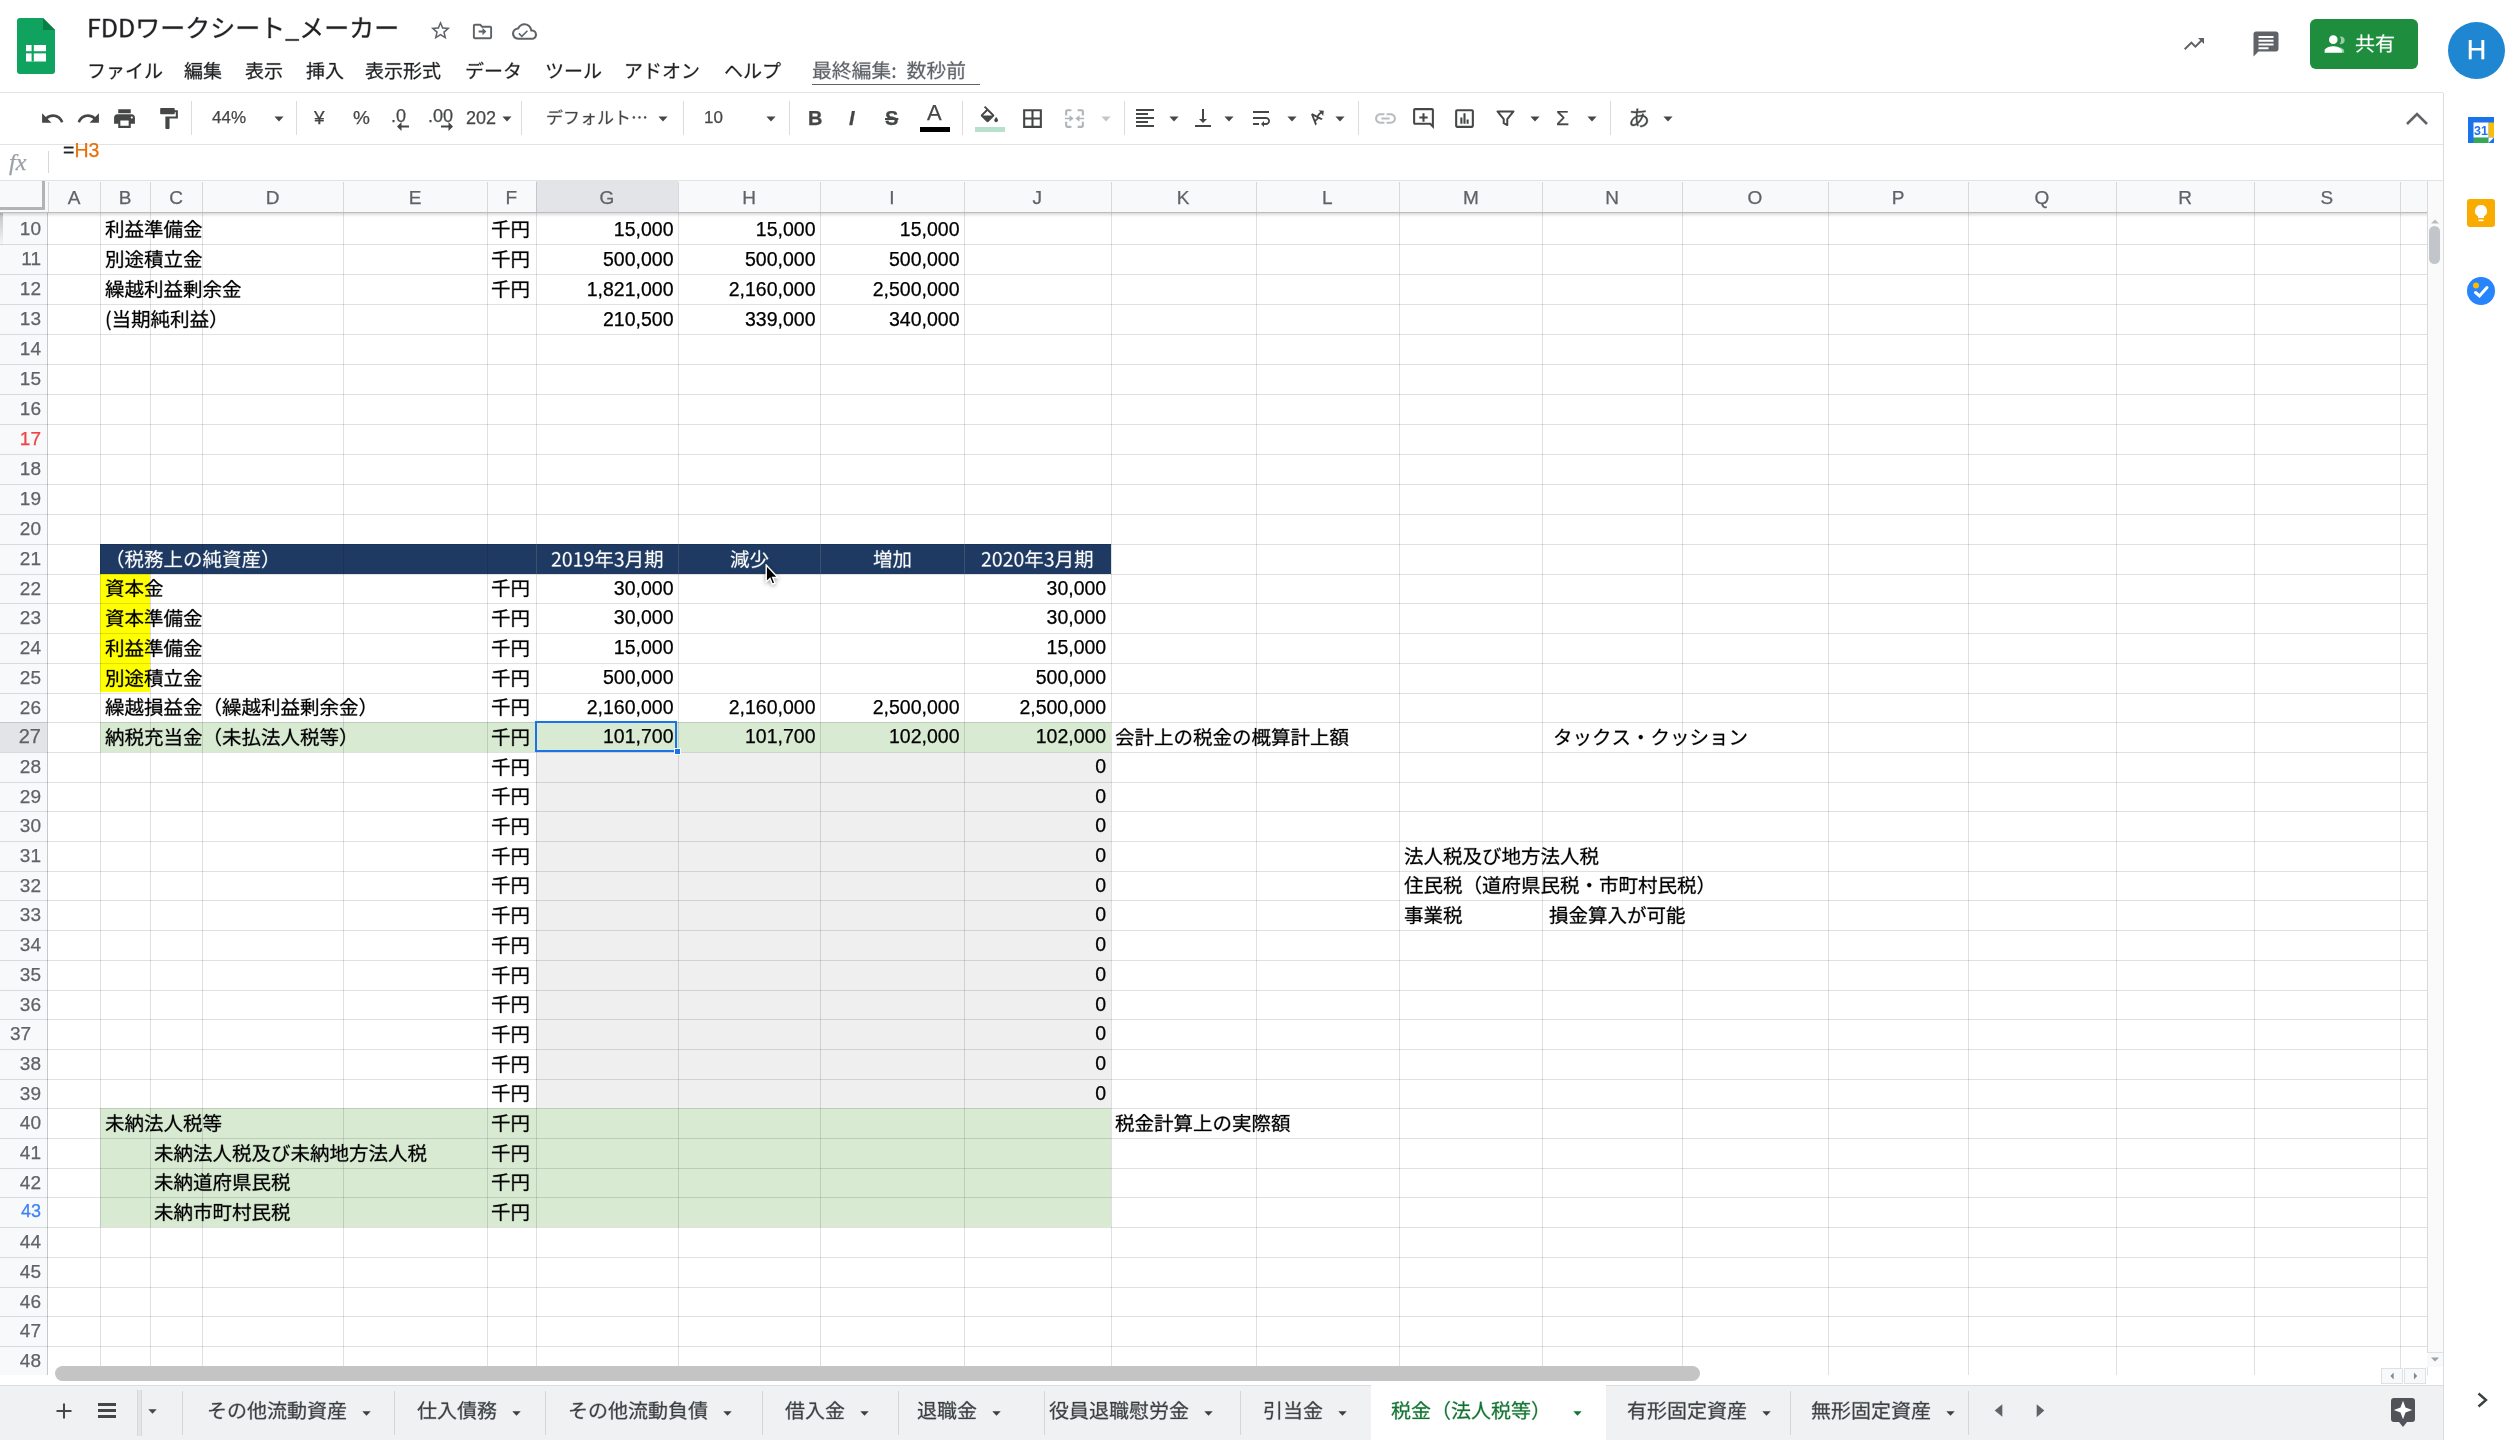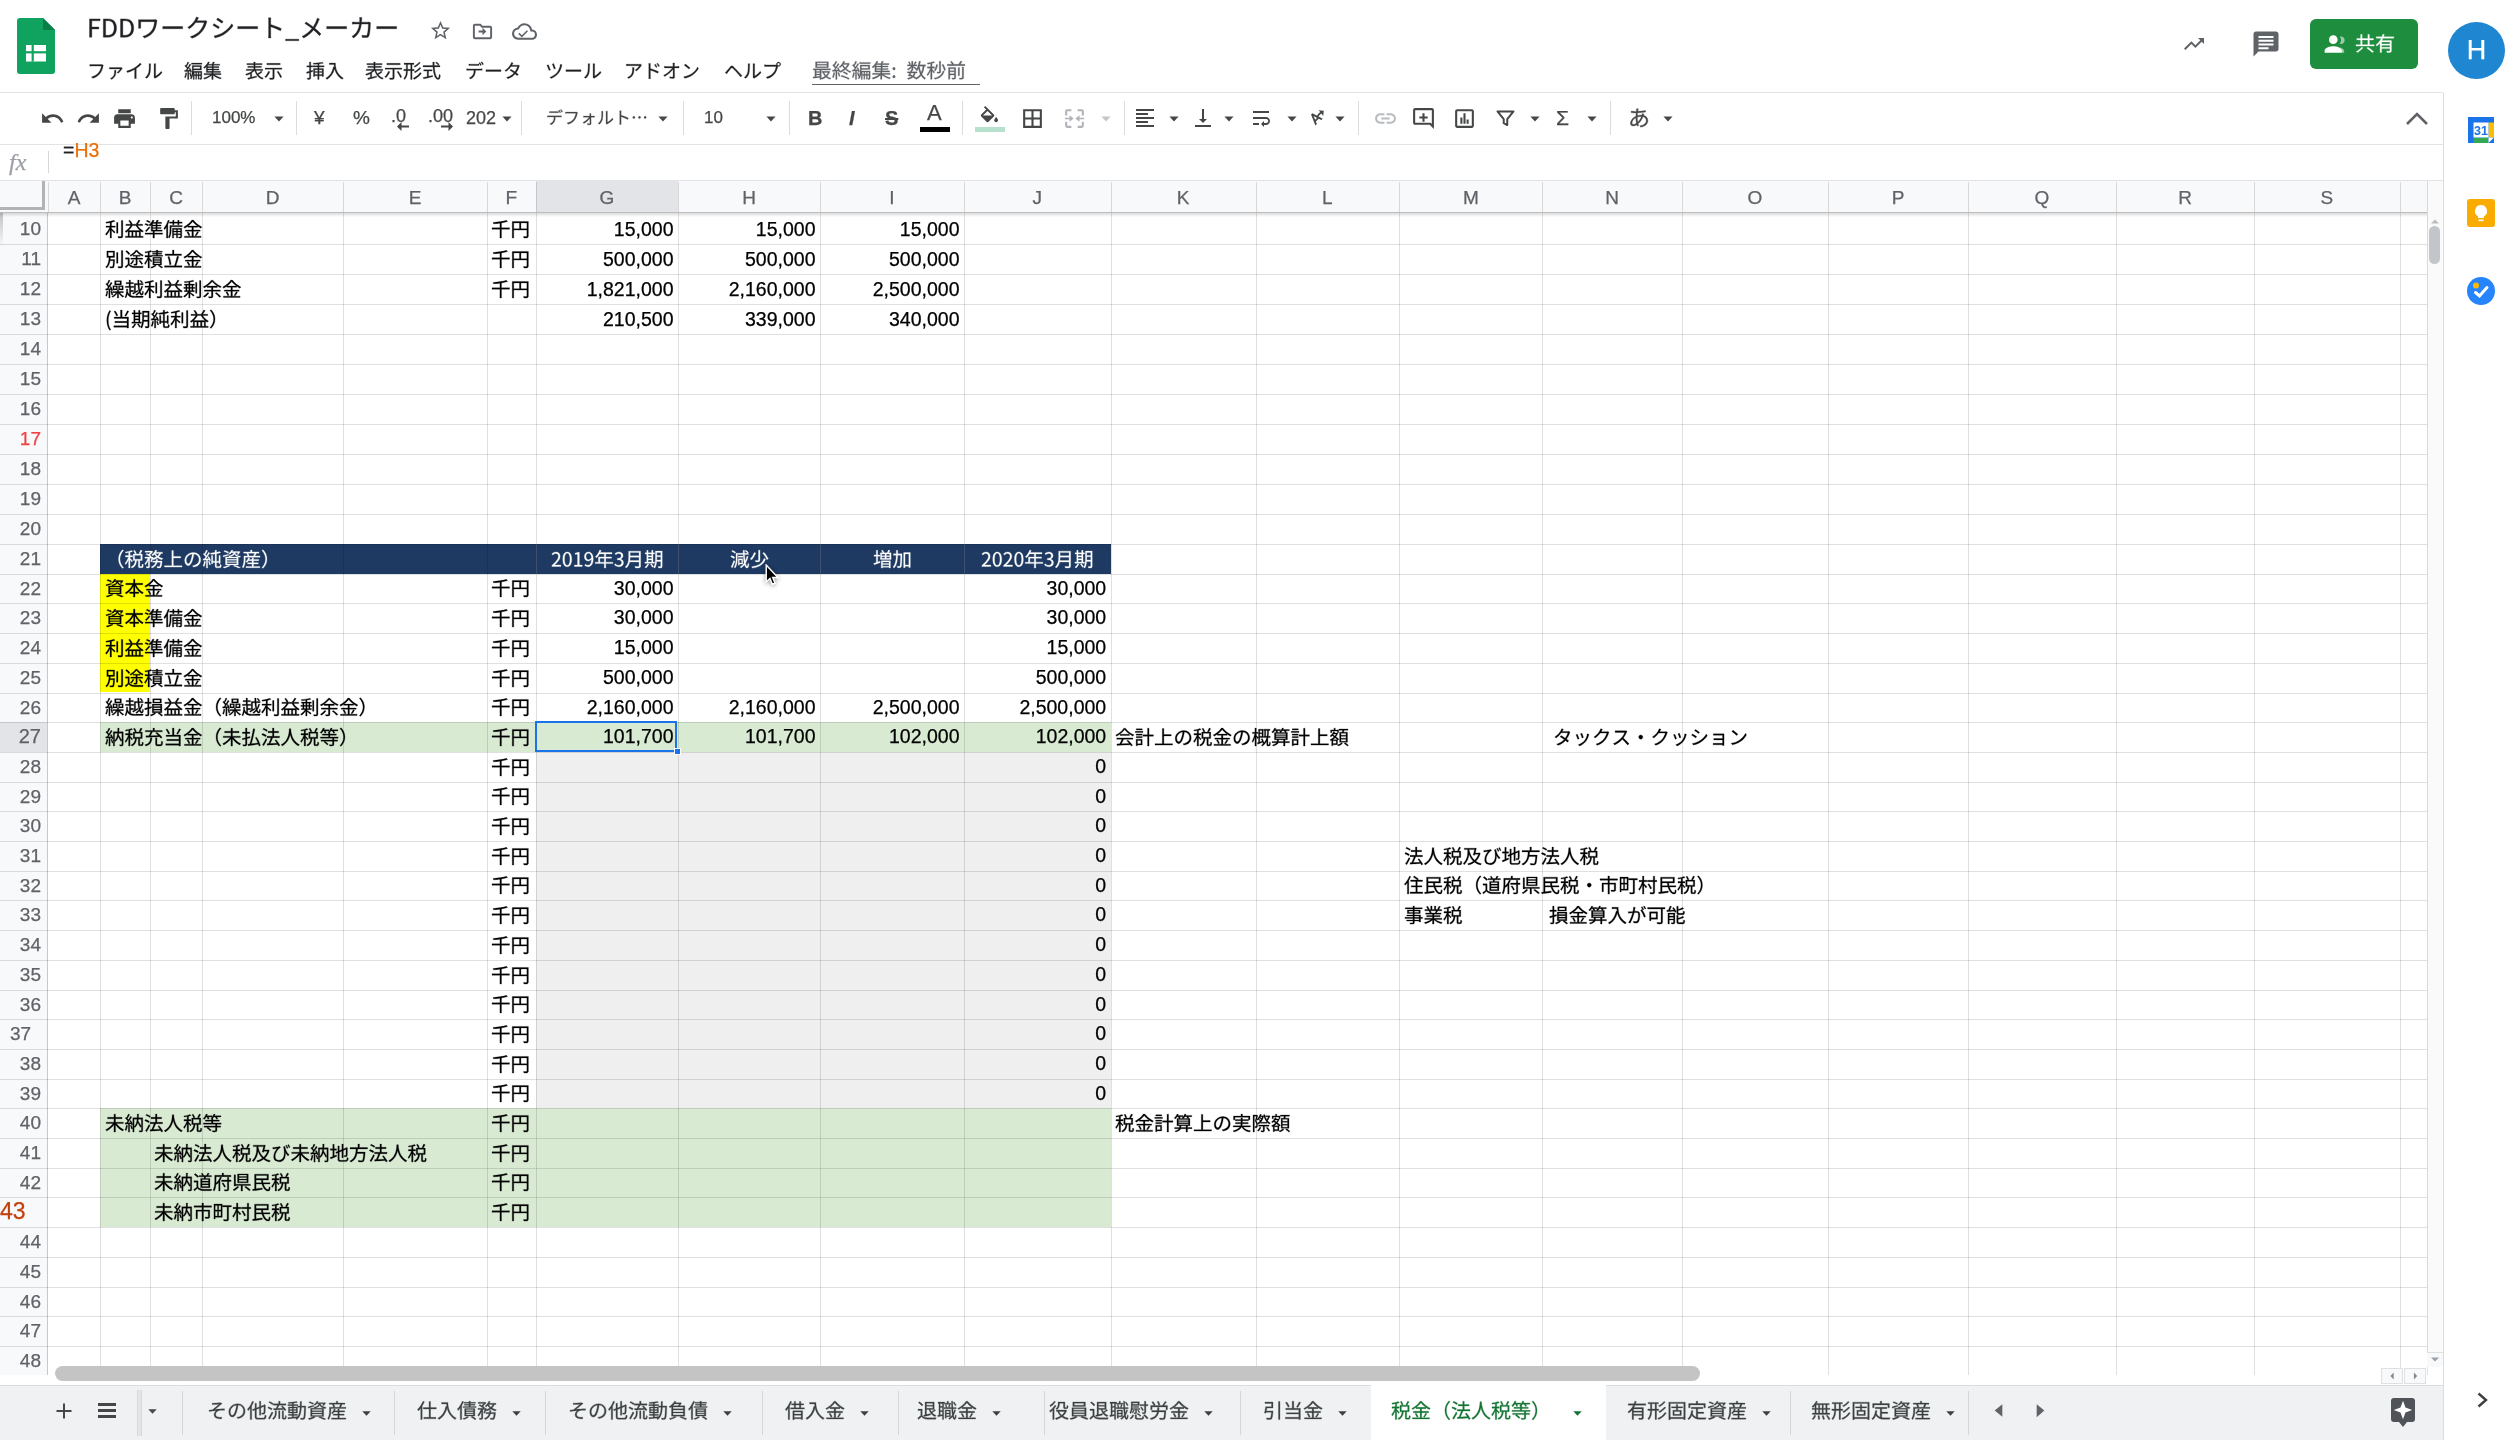--- a/index.html
+++ b/index.html
@@ -277,21 +277,21 @@
 <svg class="ab" style="left:75.5px;top:105.5px" width="25" height="25" viewBox="0 0 24 24" fill="#444746">
     <path d="M18.4 10.6C16.55 8.99 14.15 8 11.5 8c-4.65 0-8.58 3.03-9.96 7.22L3.9 16c1.05-3.19 4.05-5.5 7.6-5.5 1.95 0 3.73.72 5.12 1.88L13 16h9V7l-3.6 3.6z"></path>
   </svg>
 <svg class="ab" style="left:111.5px;top:105.5px" width="25" height="25" viewBox="0 0 24 24" fill="#444746">
     <path d="M19 8H5c-1.66 0-3 1.34-3 3v6h4v4h12v-4h4v-6c0-1.66-1.34-3-3-3zm-3 11H8v-5h8v5zm3-7c-.55 0-1-.45-1-1s.45-1 1-1 1 .45 1 1-.45 1-1 1zm-1-9H6v4h12V3z"></path>
   </svg>
 <svg class="ab" style="left:155.5px;top:105.5px" width="25" height="25" viewBox="0 0 24 24" fill="#444746">
     <path d="M18 4V3c0-.55-.45-1-1-1H5c-.55 0-1 .45-1 1v4c0 .55.45 1 1 1h12c.55 0 1-.45 1-1V6h1v4H9v11c0 .55.45 1 1 1h2c.55 0 1-.45 1-1v-9h8V4h-3z"></path>
   </svg>
 <div class="ab" style="left:191.0px;top:101.0px;width:1.0px;height:34.0px;background:#dadce0"></div>
-<div class="ab" style="left:212.0px;top:104.0px;width:50.0px;height:28.0px;font-size:17px;color:#444746;line-height:28px">100%</div>
+<div class="ab" style="left:212.0px;top:104.0px;width:50.0px;height:28.0px;font-size:17px;color:#444746;line-height:28px">44%</div>
 <svg class="ab" style="left:273.0px;top:113.0px" width="12" height="12" viewBox="0 0 10 10">
     <path d="M1.2 3l3.8 4 3.8-4z" fill="#444746"></path>
   </svg>
 <div class="ab" style="left:296.0px;top:101.0px;width:1.0px;height:34.0px;background:#dadce0"></div>
 <div class="ab" style="left:314.0px;top:104.0px;width:20.0px;height:28.0px;font-size:19px;color:#444746;line-height:28px">¥</div>
 <div class="ab" style="left:353.0px;top:104.0px;width:20.0px;height:28.0px;font-size:19px;color:#444746;line-height:28px">%</div>
 <div class="ab" style="left:391.0px;top:102.0px;width:20.0px;height:28.0px;font-size:18px;color:#444746;line-height:28px">.0</div>
 <svg class="ab" style="left:397px;top:122px" width="12" height="10" viewBox="0 0 12 10" fill="#444746">
     <path d="M12 3.5H4.5V0L0 4.5 4.5 9V5.5H12z"></path>
   </svg>
@@ -483,21 +483,21 @@
 <div class="ab" style="left:0.0px;top:900.4px;width:41.0px;height:29.7px;font-size:19px;color:#5f6368;text-align:right;line-height:29.7px">33</div>
 <div class="ab" style="left:0.0px;top:930.1px;width:41.0px;height:29.7px;font-size:19px;color:#5f6368;text-align:right;line-height:29.7px">34</div>
 <div class="ab" style="left:0.0px;top:959.8px;width:41.0px;height:29.7px;font-size:19px;color:#5f6368;text-align:right;line-height:29.7px">35</div>
 <div class="ab" style="left:0.0px;top:989.5px;width:41.0px;height:29.7px;font-size:19px;color:#5f6368;text-align:right;line-height:29.7px">36</div>
 <div class="ab" style="left:0.0px;top:1019.2px;width:41.0px;height:29.7px;font-size:19px;color:#5f6368;text-align:center;line-height:29.7px">37</div>
 <div class="ab" style="left:0.0px;top:1048.9px;width:41.0px;height:29.7px;font-size:19px;color:#5f6368;text-align:right;line-height:29.7px">38</div>
 <div class="ab" style="left:0.0px;top:1078.6px;width:41.0px;height:29.7px;font-size:19px;color:#5f6368;text-align:right;line-height:29.7px">39</div>
 <div class="ab" style="left:0.0px;top:1108.3px;width:41.0px;height:29.7px;font-size:19px;color:#5f6368;text-align:right;line-height:29.7px">40</div>
 <div class="ab" style="left:0.0px;top:1138.0px;width:41.0px;height:29.7px;font-size:19px;color:#5f6368;text-align:right;line-height:29.7px">41</div>
 <div class="ab" style="left:0.0px;top:1167.7px;width:41.0px;height:29.7px;font-size:19px;color:#5f6368;text-align:right;line-height:29.7px">42</div>
-<div class="ab" style="left:0.0px;top:1197.4px;width:41.0px;height:29.7px;font-size:23px;color:#c2410c;text-align:left;line-height:29.7px">43</div>
+<div class="ab" style="left:0.0px;top:1197.4px;width:41.0px;height:29.7px;font-size:18px;color:#3b82f6;text-align:right;line-height:29.7px">43</div>
 <div class="ab" style="left:0.0px;top:1227.1px;width:41.0px;height:29.7px;font-size:19px;color:#5f6368;text-align:right;line-height:29.7px">44</div>
 <div class="ab" style="left:0.0px;top:1256.8px;width:41.0px;height:29.7px;font-size:19px;color:#5f6368;text-align:right;line-height:29.7px">45</div>
 <div class="ab" style="left:0.0px;top:1286.5px;width:41.0px;height:29.7px;font-size:19px;color:#5f6368;text-align:right;line-height:29.7px">46</div>
 <div class="ab" style="left:0.0px;top:1316.2px;width:41.0px;height:29.7px;font-size:19px;color:#5f6368;text-align:right;line-height:29.7px">47</div>
 <div class="ab" style="left:0.0px;top:1345.9px;width:41.0px;height:29.7px;font-size:19px;color:#5f6368;text-align:right;line-height:29.7px">48</div>
 <div class="ab" style="left:47.0px;top:213.0px;width:1.0px;height:1162.0px;background:#c6c8ca"></div>
 <div class="ab" style="left:100.0px;top:544.0px;width:1010.7px;height:29.7px;background:#1e3a62"></div>
 <div class="ab" style="left:100.0px;top:573.7px;width:50.0px;height:29.7px;background:#ffff00"></div>
 <div class="ab" style="left:100.0px;top:603.4px;width:50.0px;height:29.7px;background:#ffff00"></div>
 <div class="ab" style="left:100.0px;top:633.1px;width:50.0px;height:29.7px;background:#ffff00"></div>

